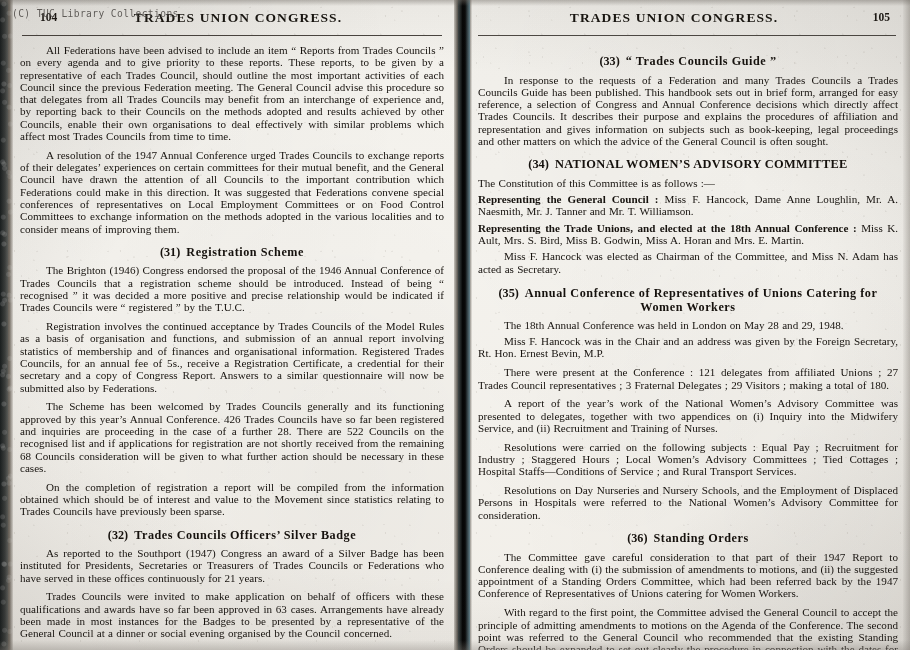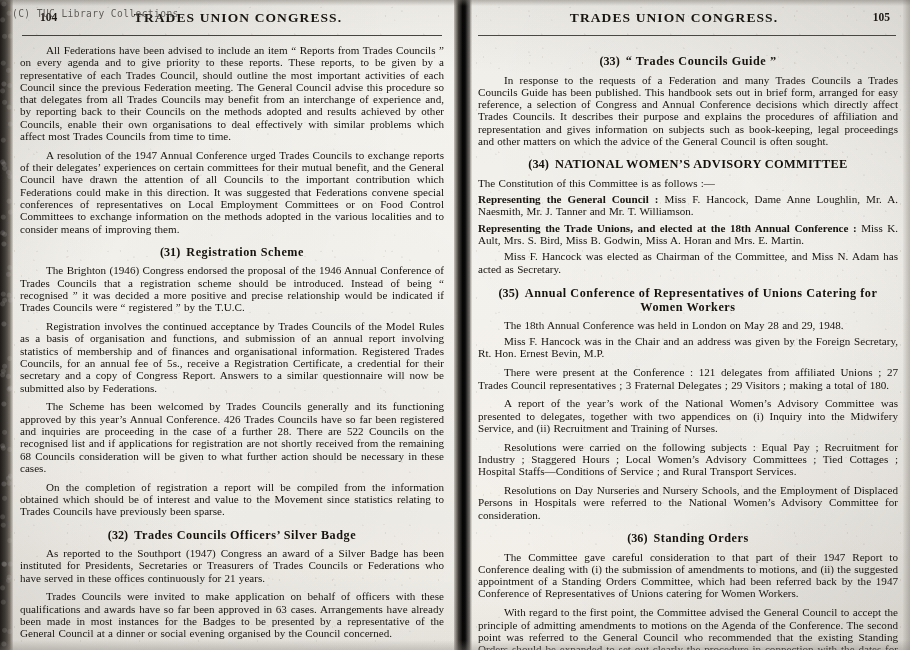--- a/index.html
+++ b/index.html
@@ -5,21 +5,21 @@
   html, body {
     margin: 0;
     padding: 0;
     background: #0b0b0b;
   }
   #scan {
     position: relative;
     width: 910px;
     height: 650px;
     overflow: hidden;
-    background: #737373;
+    background: #0ea5e9;
     font-family: "Liberation Serif", serif;
   }
 
   
   .sheet {
     position: absolute;
     top: 0;
     height: 650px;
     background:
       radial-gradient(ellipse at 30% 20%, rgba(0,0,0,0.022), rgba(0,0,0,0) 60%),

